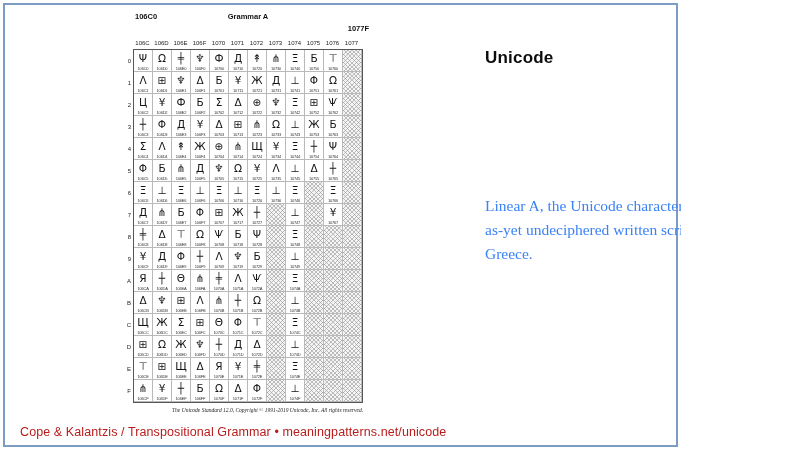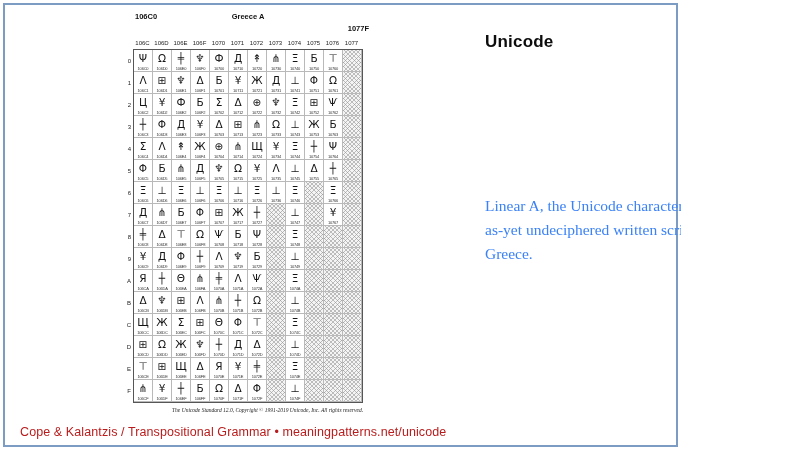--- a/index.html
+++ b/index.html
@@ -47,21 +47,21 @@
       repeating-linear-gradient(45deg, rgba(150,150,150,.6) 0 0.7px, transparent 0.7px 3px),
       repeating-linear-gradient(135deg, rgba(150,150,150,.6) 0 0.7px, transparent 0.7px 3px);
   }
   .chart-copyright{
     margin-left:14px;width:230px;margin-top:4px;text-align:right;
     font-family:"Liberation Serif",serif;font-style:italic;
     font-size:5.5px;color:#222;
   }
   
   .panel-title{
-    position:absolute;left:485px;top:32px;margin:0;
+    position:absolute;left:485px;top:48px;margin:0;
     font-size:17px;font-weight:bold;color:#0d0d0d;letter-spacing:0.2px;
   }
   .panel-body{
     position:absolute;left:485px;top:194px;width:282px;margin:0;
     font-family:"Liberation Serif",serif;font-size:15.5px;line-height:24px;color:#3b82f6;
   }
   
   .slide-footer{
     position:absolute;left:20px;top:425px;
     font-size:12.5px;color:#b91c1c;letter-spacing:0.1px;
@@ -69,21 +69,21 @@
 </style>
 </head>
 <body>
 
 <div class="slide">
   <div class="slide-border"></div>
 
   <div class="chart">
     <div class="chart-pageheader">
       <span class="hl">106C0</span>
-      <span class="hc">Greece A</span>
+      <span class="hc">Grammar A</span>
       <span class="hr">1077F</span>
     </div>
     <div class="col-labels">
         <div>106C</div>
         <div>106D</div>
         <div>106E</div>
         <div>106F</div>
         <div>1070</div>
         <div>1071</div>
         <div>1072</div>

